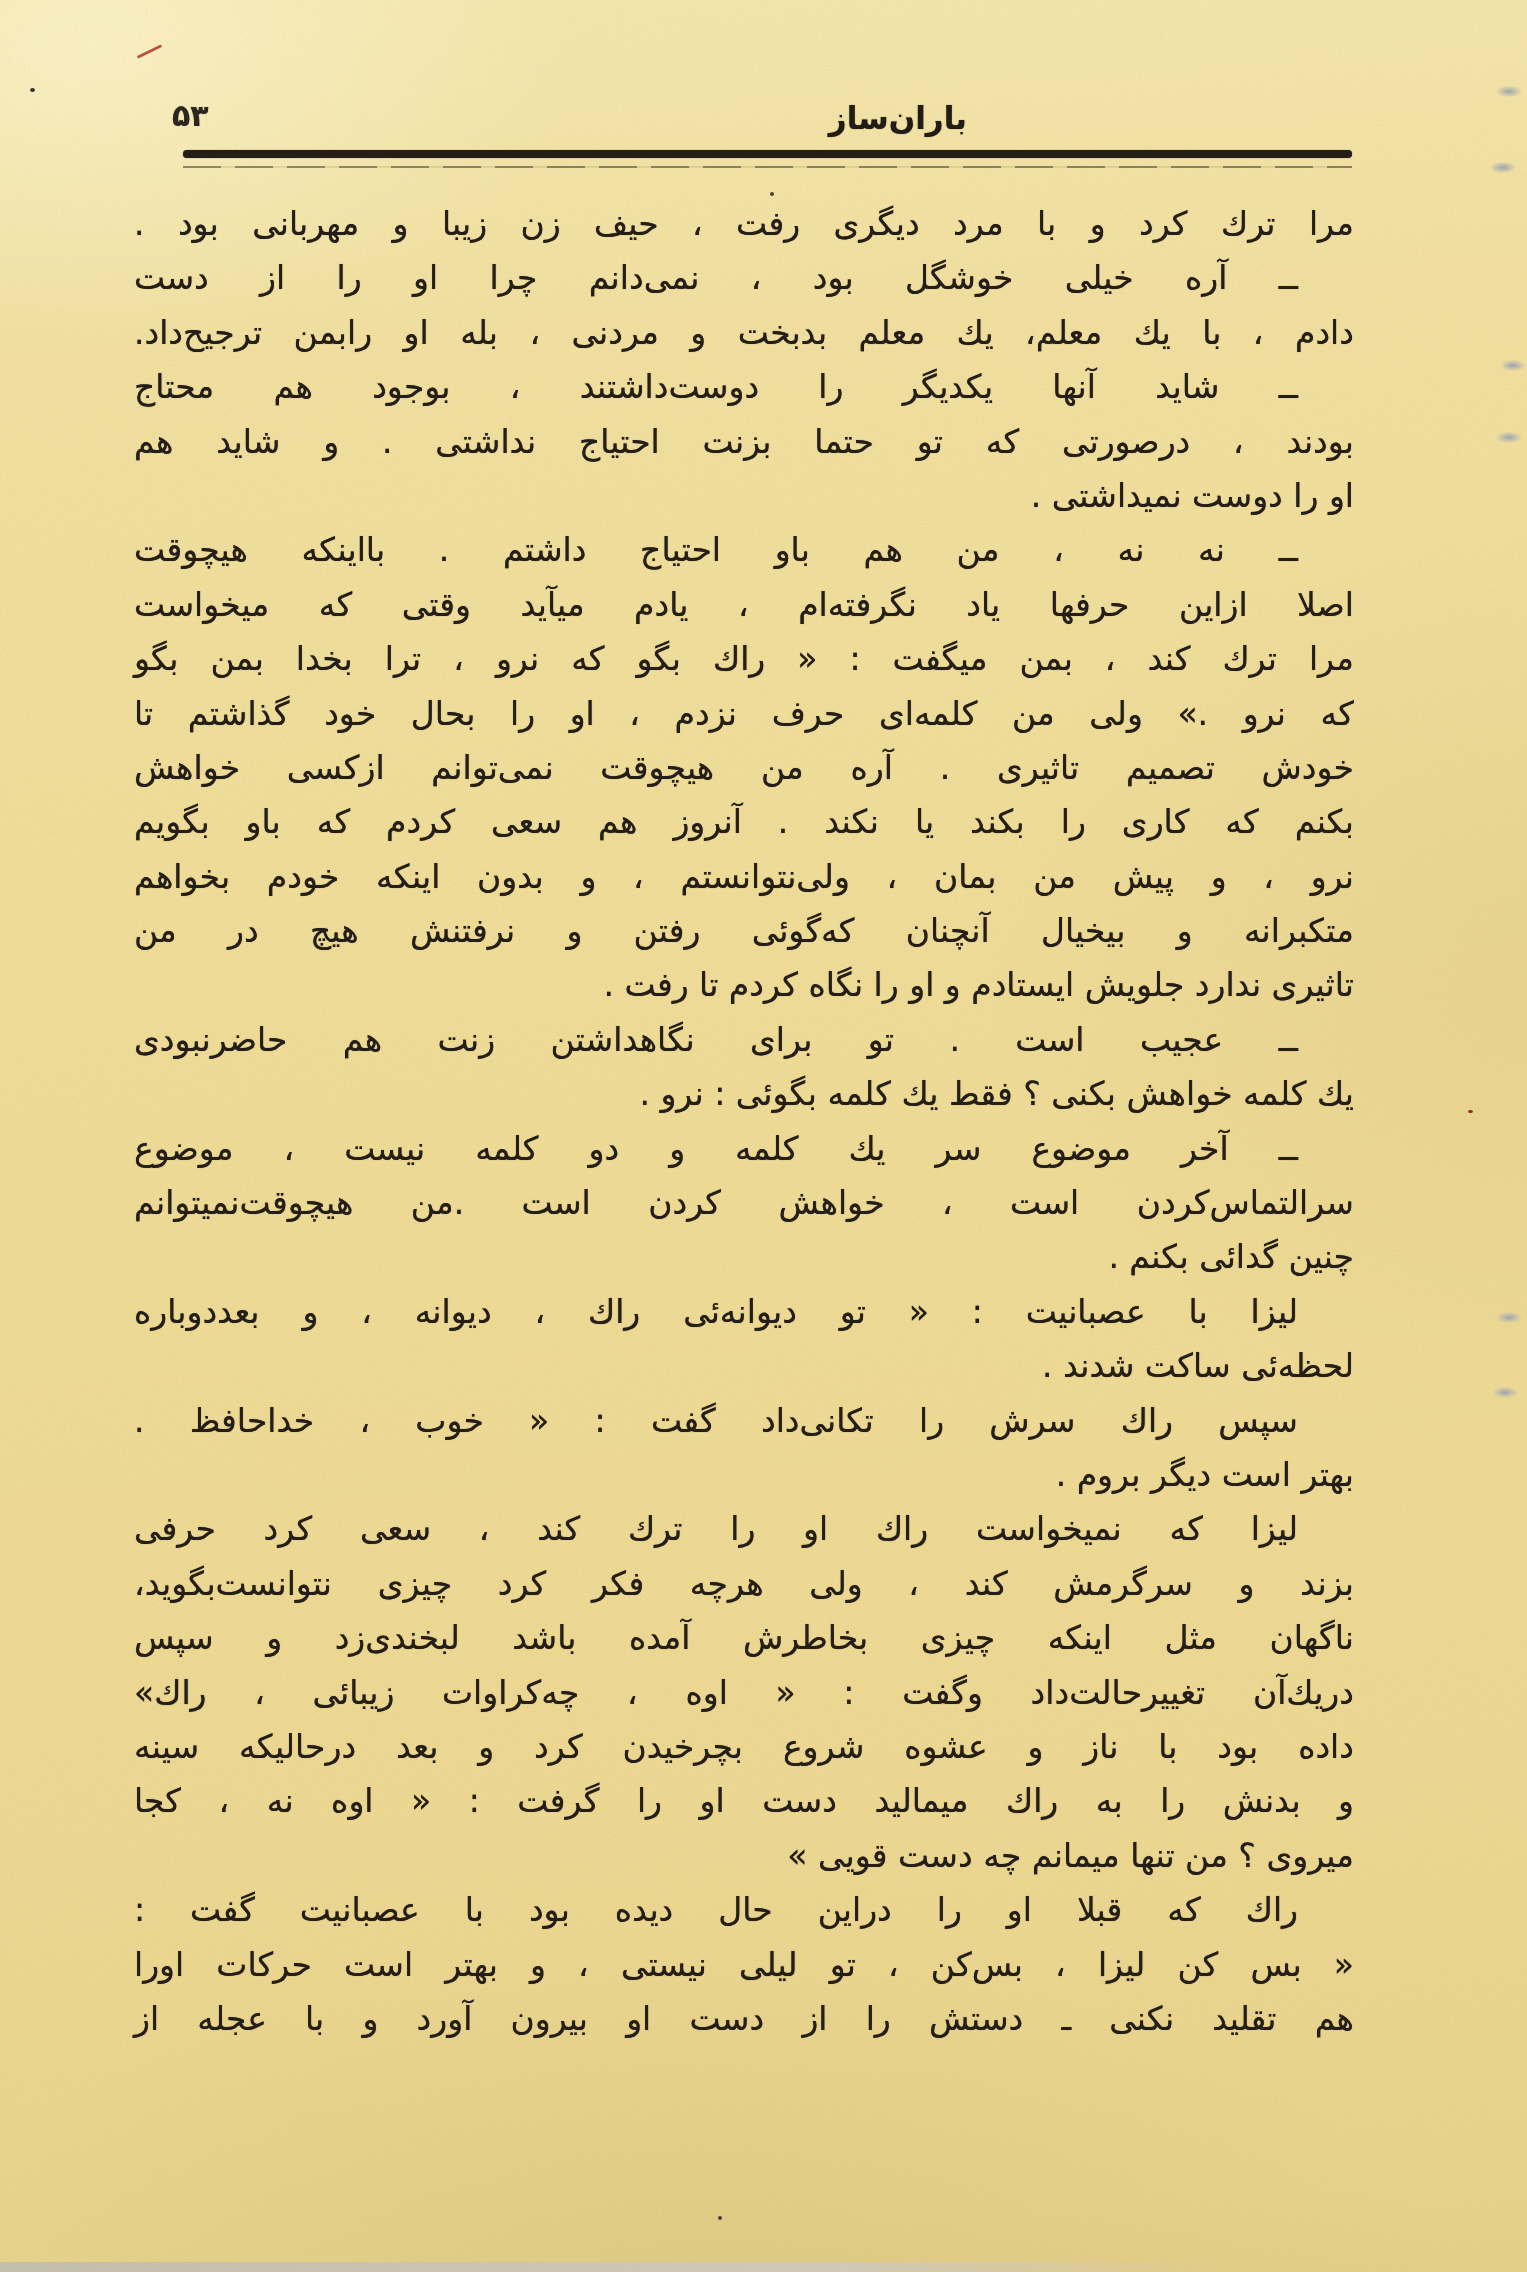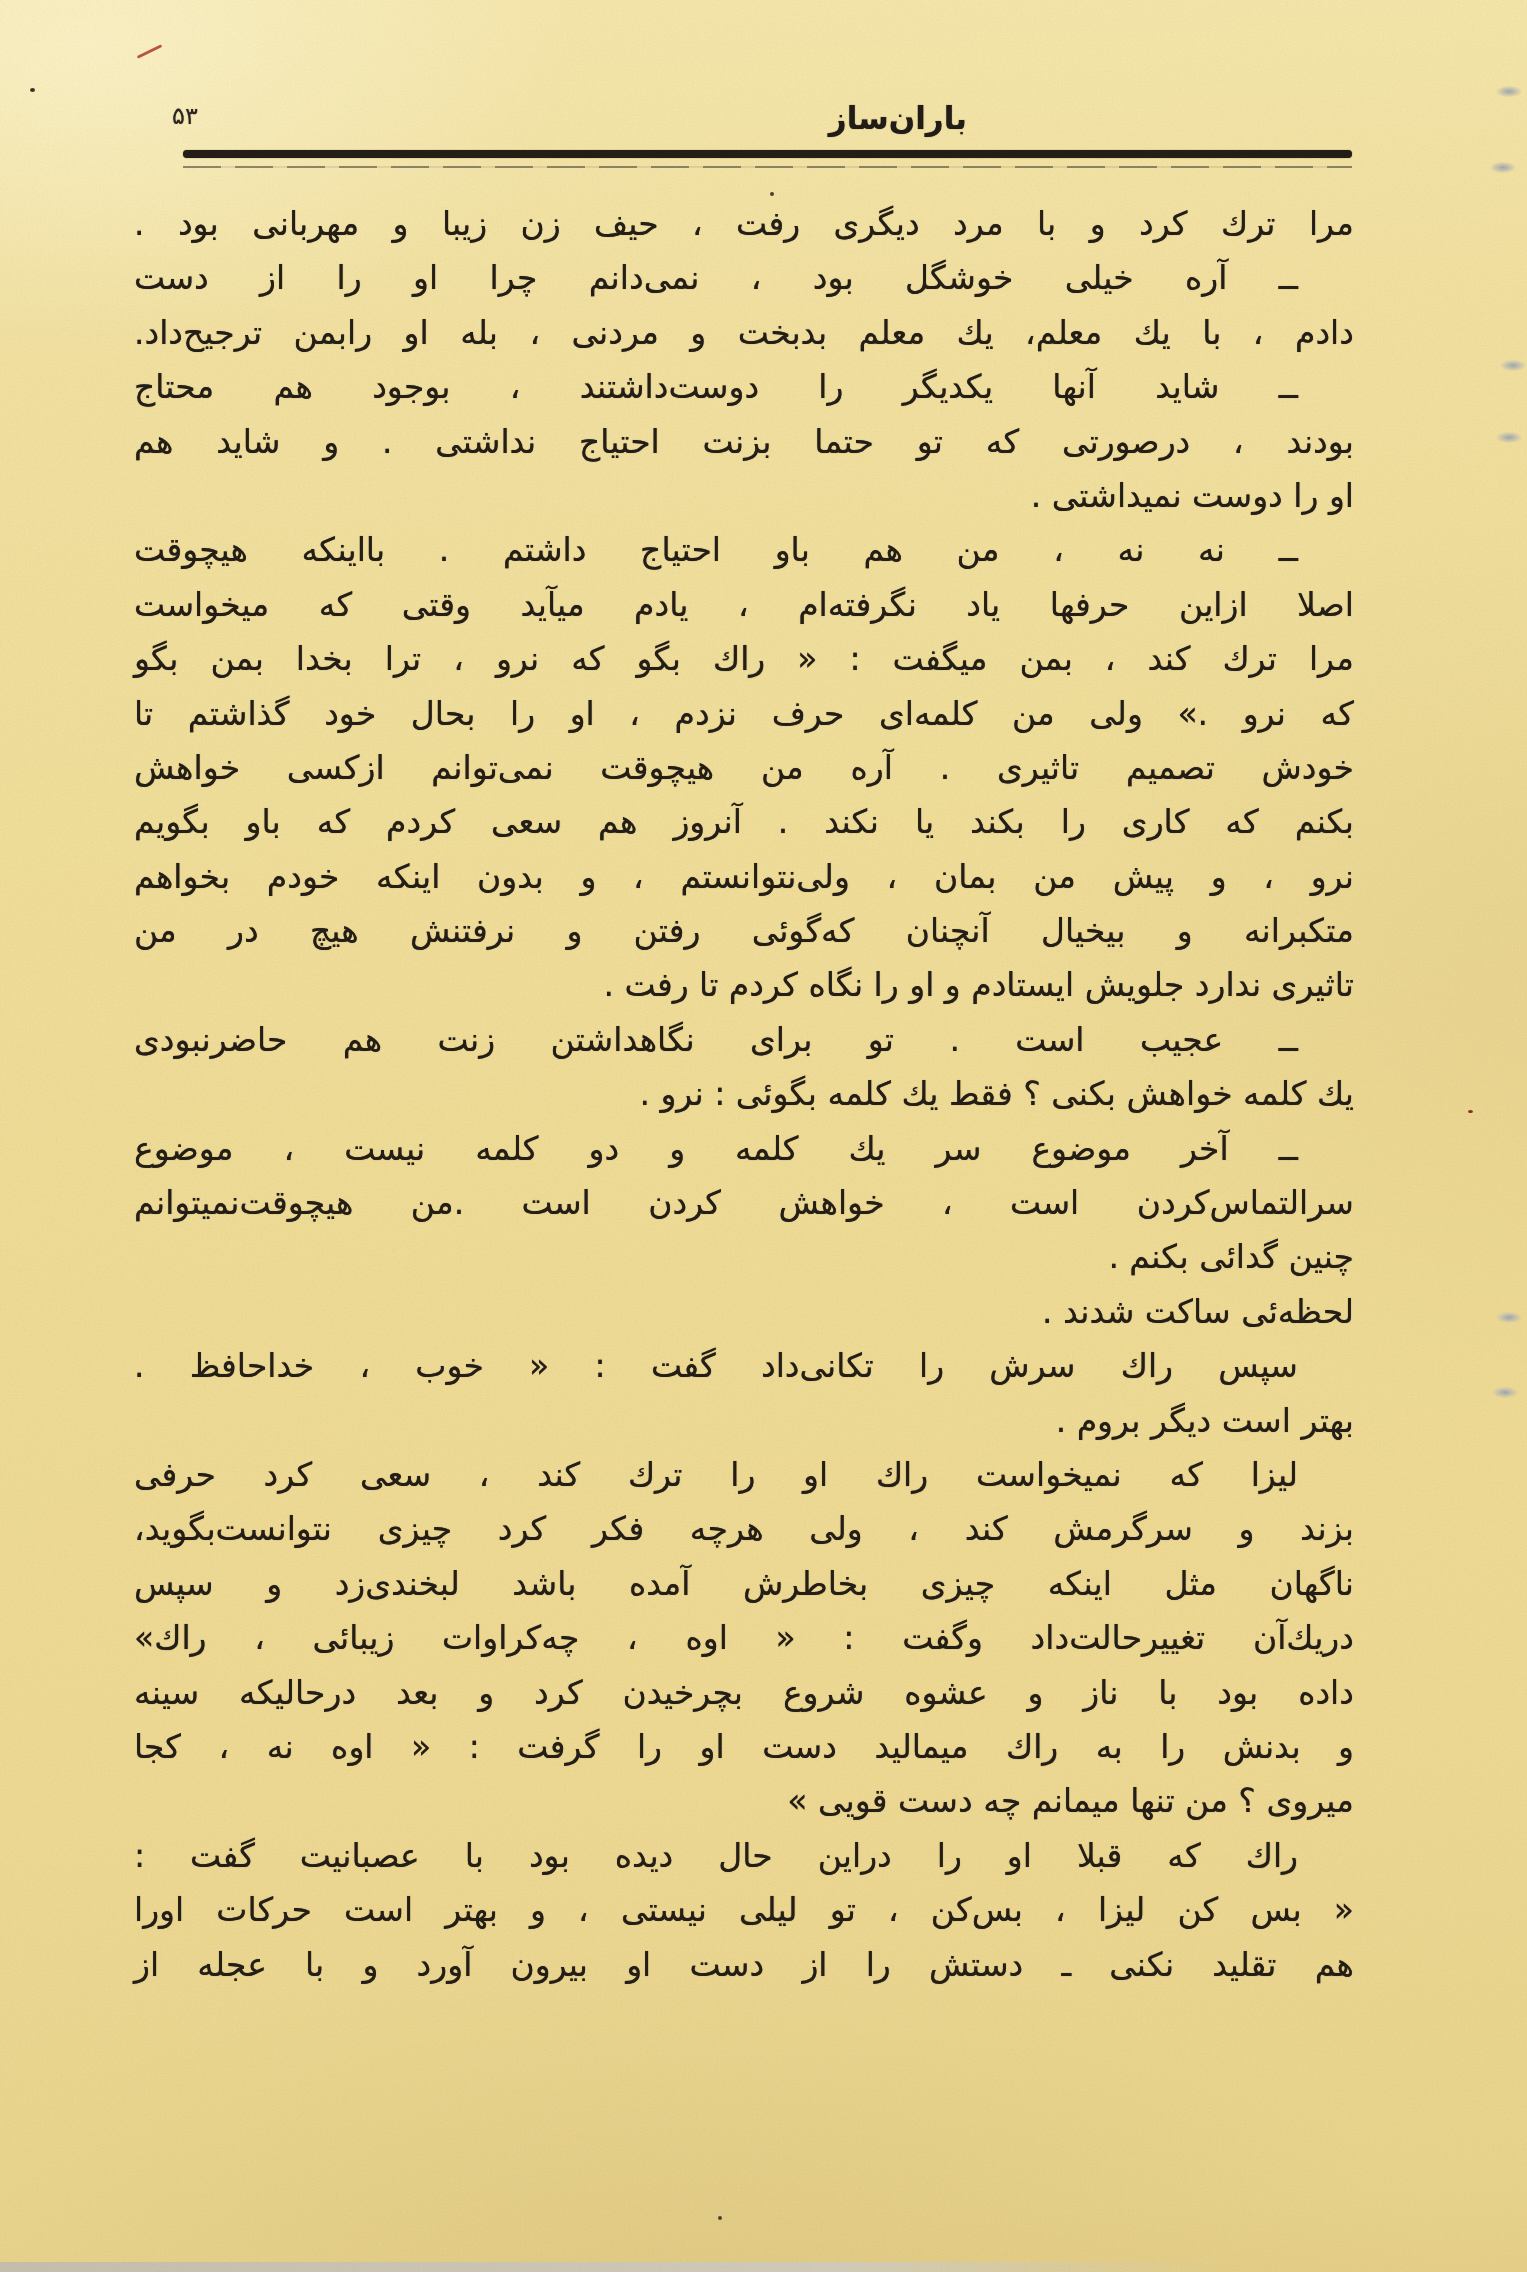--- a/index.html
+++ b/index.html
@@ -13,21 +13,21 @@
       radial-gradient(ellipse 700px 420px at 6% 2%, rgba(255,249,216,.55), rgba(255,249,216,0) 70%),
       radial-gradient(ellipse 900px 700px at 102% 42%, rgba(176,146,78,.10), rgba(176,146,78,0) 65%),
       radial-gradient(ellipse 1100px 500px at 45% 101%, rgba(170,140,80,.12), rgba(170,140,80,0) 70%),
       linear-gradient(176deg,#f6e8ad 0%,#f2e1a0 16%,#f0dd97 48%,#eeda93 78%,#ead58d 96%,#e7d189 100%);
     color:#241e17;
   }
 
   
   .page-number{
     position:absolute;left:172px;top:94px;height:44px;line-height:44px;
-    font-size:24px;font-weight:400;color:#2c261f;letter-spacing:1px;
+    font-size:30px;font-weight:700;color:#2c261f;letter-spacing:1px;
     text-shadow:0 0 1px rgba(44,38,31,.55);
     text-align:center;
   }
   .page-title{
     position:absolute;left:567px;top:90px;width:400px;height:56px;line-height:56px;
     text-align:right;font-size:31px;font-weight:700;color:#211c16;
     text-shadow:0 0 1px rgba(33,28,22,.7);
   }
   .rule-thick{
     position:absolute;left:183px;top:150px;width:1169px;height:8px;
@@ -99,20 +99,21 @@
       <div class="line j"><span>خودش تصمیم تاثیری . آره من هیچوقت نمی‌توانم ازكسی خواهش</span></div>
       <div class="line j"><span>بكنم كه كاری را بكند یا نكند . آنروز هم سعی كردم كه باو بگویم</span></div>
       <div class="line j"><span>نرو ، و پیش من بمان ، ولی‌نتوانستم ، و بدون اینكه خودم بخواهم</span></div>
       <div class="line j"><span>متكبرانه و بیخیال آنچنان كه‌گوئی رفتن و نرفتنش هیچ در من</span></div>
       <div class="line"><span>تاثیری ندارد جلویش ایستادم و او را نگاه كردم تا رفت .</span></div>
       <div class="line j ind"><span>ــ عجیب است . تو برای نگاهداشتن زنت هم حاضرنبودی</span></div>
       <div class="line"><span>یك كلمه خواهش بكنی ؟ فقط یك كلمه بگوئی : نرو .</span></div>
       <div class="line j ind"><span>ــ آخر موضوع سر یك كلمه و دو كلمه نیست ، موضوع</span></div>
       <div class="line j"><span>سرالتماس‌كردن است ، خواهش كردن است .من هیچوقت‌نمیتوانم</span></div>
       <div class="line"><span>چنین گدائی بكنم .</span></div>
+      <div class="line j ind"><span class="bold">لیزا</span><span> با عصبانیت : « تو دیوانه‌ئی </span><span class="bold">راك</span><span> ، دیوانه ، و بعددوباره</span></div>
       <div class="line"><span>لحظه‌ئی ساكت شدند .</span></div>
       <div class="line j ind"><span>سپس </span><span class="bold">راك</span><span> سرش را تكانی‌داد گفت : « خوب ، خداحافظ .</span></div>
       <div class="line"><span>بهتر است دیگر بروم .</span></div>
       <div class="line j ind"><span class="bold">لیزا</span><span> كه نمیخواست </span><span class="bold">راك</span><span> او را ترك كند ، سعی كرد حرفی</span></div>
       <div class="line j"><span>بزند و سرگرمش كند ، ولی هرچه فكر كرد چیزی نتوانست‌بگوید،</span></div>
       <div class="line j"><span>ناگهان مثل اینكه چیزی بخاطرش آمده باشد لبخندی‌زد و سپس</span></div>
       <div class="line j"><span>دریك‌آن تغییرحالت‌داد وگفت : « اوه ، چه‌كراوات زیبائی ، </span><span class="bold">راك</span><span>»</span></div>
       <div class="line j"><span>داده بود با ناز و عشوه شروع بچرخیدن كرد و بعد درحالیكه سینه</span></div>
       <div class="line j"><span>و بدنش را به </span><span class="bold">راك</span><span> میمالید دست او را گرفت : « اوه نه ، كجا</span></div>
       <div class="line"><span>میروی ؟ من تنها میمانم چه دست قویی »</span></div>

